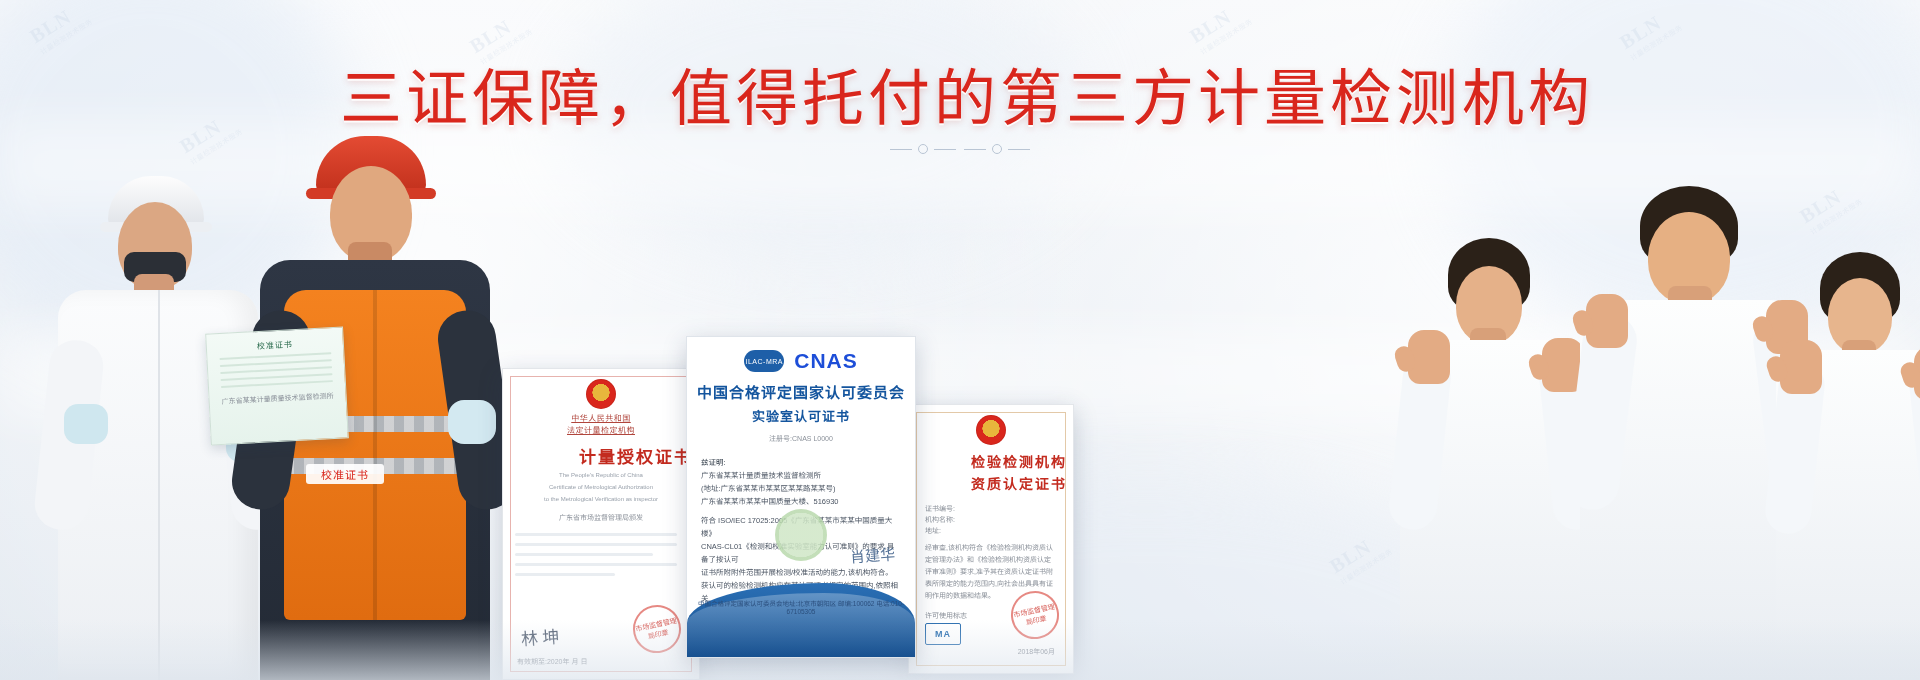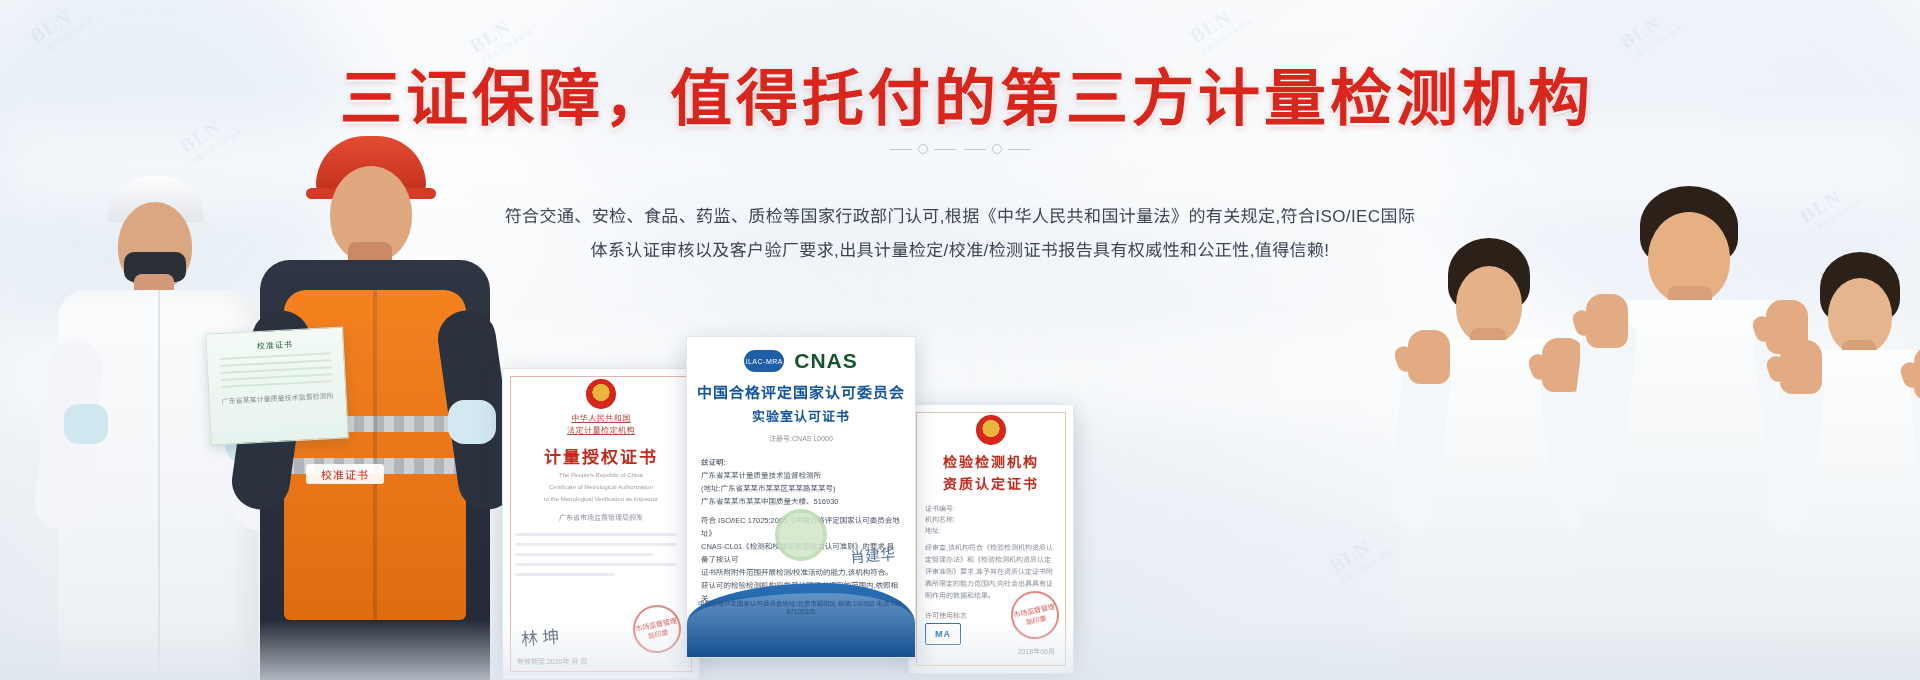--- a/index.html
+++ b/index.html
@@ -38,21 +38,21 @@
   .b3{right:-40px;top:-80px;width:520px;height:420px;background:#e6eef8;}
   .b4{left:40%;bottom:-120px;width:760px;height:320px;background:#e8eef6;}
   .bg-band{position:absolute;left:0;right:0;height:90px;background:rgba(255,255,255,.45);filter:blur(22px);}
   .band1{top:120px}
   .band2{top:330px}
 
   
   .headline{
     position:absolute;left:14px;right:0;top:48px;text-align:center;
     font-family:"Liberation Serif","DejaVu Serif",serif;
-    font-size:62px;font-weight:700;letter-spacing:4px;
+    font-size:62px;font-weight:400;letter-spacing:4px;
     color:#d9261c;
     text-shadow:0 2px 0 rgba(255,255,255,.9), 0 3px 7px rgba(180,40,30,.22);
   }
 
   
   .pills{
     position:absolute;top:144px;left:0;right:0;
     display:flex;justify-content:center;align-items:center;gap:0;
   }
   .pill{
@@ -91,21 +91,21 @@
   .cert-inner{position:absolute;inset:7px;border:1px solid #e7b3ae;}
   .cert-inner.plain{border-color:#e3c9a8;}
   .c-emblem{
     width:30px;height:30px;margin:10px auto 4px;border-radius:50%;
     background:radial-gradient(circle at 50% 45%, #e8b63c 0 38%, #d9261c 39% 100%);
     box-shadow:inset 0 0 0 1px rgba(0,0,0,.08);
   }
   .c-sm{font-size:8px;color:#b0453c;text-align:center;line-height:12px;letter-spacing:.5px;text-decoration:underline;}
   .c-sm2{font-size:7px;color:#8a9099;text-align:center;line-height:11px;}
   .c-title{
-    font-family:"Liberation Serif",serif;text-align:center;color:#c32b1f;
+    font-family:"Liberation Serif",serif;text-align:right;color:#c32b1f;
     font-size:17px;font-weight:700;letter-spacing:2px;margin:6px 6px 2px;
   }
   .c-title.sm{font-size:14px;}
   .c-en{font-size:6px;color:#9aa2ac;text-align:center;line-height:9px;margin-top:3px;}
   .c-lines{margin:10px 12px 0;}
   .c-lines i{display:block;height:3px;background:#e9edf1;margin-bottom:7px;border-radius:2px;}
   .c-lines i.s{width:58%}
   .c-lines i.m{width:80%}
   .c-lines i.l{width:94%}
   .c-seal{
@@ -117,21 +117,21 @@
   .c-sign{
     position:absolute;left:18px;bottom:30px;font-family:"Liberation Serif",serif;
     color:#2d3b52;font-size:17px;transform:rotate(-4deg);opacity:.8;
   }
   
   .cnas-top{display:flex;align-items:center;justify-content:center;gap:10px;margin-top:12px;}
   .cnas-badge{
     width:40px;height:22px;border-radius:11px;background:#1e5fa8;color:#fff;
     font-size:7px;display:flex;align-items:center;justify-content:center;letter-spacing:.5px;
   }
-  .cnas-logo{font-size:21px;font-weight:700;color:#14532d;letter-spacing:1px;font-family:"Liberation Sans",sans-serif;}
+  .cnas-logo{font-size:21px;font-weight:700;color:#1d4ed8;letter-spacing:1px;font-family:"Liberation Sans",sans-serif;}
   .cnas-title{text-align:center;color:#14559e;font-weight:700;font-size:15px;margin-top:8px;letter-spacing:1px;}
   .cnas-sub{text-align:center;color:#14559e;font-weight:700;font-size:13px;margin-top:4px;letter-spacing:1px;}
   .cnas-body{margin:12px 14px 0;font-size:7.5px;color:#4a5462;line-height:13px;}
   .cnas-body b{color:#2b3643;font-weight:400;}
   .cnas-stamp{
     position:absolute;left:50%;transform:translateX(-50%);bottom:96px;
     width:52px;height:52px;border-radius:50%;
     background:radial-gradient(circle,#cfe6c6 0 60%,#b9d9ad 61% 100%);
     opacity:.85;
   }
@@ -277,24 +277,20 @@
       <span class="dot"></span>
       <span class="line"></span>
     </div>
     <div class="pill-sep">
       <span class="line"></span>
       <span class="dot"></span>
       <span class="line"></span>
     </div>
   </div>
 
-  <div class="desc">
-    <span class="l">符合交通、安检、食品、药监、质检等国家行政部门认可,根据《中华人民共和国计量法》的有关规定,符合ISO/IEC国际</span>
-    <span class="l">体系认证审核以及客户验厂要求,出具计量检定/校准/检测证书报告具有权威性和公正性,值得信赖!</span>
-  </div>
 
   <div class="person w1">
     <div class="helmet"></div>
     <div class="p-head head"></div>
     <div class="mask"></div>
     <div class="neck"></div>
     <div class="coat"></div>
     <div class="arm-l"></div>
     <div class="arm-r"></div>
     <div class="glove-l"></div>
@@ -357,21 +353,21 @@
         <span class="cnas-logo">CNAS</span>
       </div>
       <div class="cnas-title">中国合格评定国家认可委员会</div>
       <div class="cnas-sub">实验室认可证书</div>
       <div class="c-sm2" style="margin-top:8px">注册号:CNAS L0000</div>
       <div class="cnas-body">
         <b>兹证明:</b>
         <div>广东省某某计量质量技术监督检测所</div>
         <div>(地址:广东省某某市某某区某某路某某号)</div>
         <div>广东省某某市某某中国质量大楼、516930</div>
-        <div style="margin-top:6px">符合 ISO/IEC 17025:2005《中国合格评定国家认可委员会地址》</div>
+        <div style="margin-top:6px">符合 ISO/IEC 17025:2005《广东省某某市某某中国质量大楼》</div>
         <div>CNAS-CL01《检测和校准实验室能力认可准则》的要求,具备了按认可</div>
         <div>证书所附附件范围开展检测/校准活动的能力,该机构符合。</div>
         <div>获认可的检验检测机构应在其认可证书规定的范围内,依照相关</div>
         <div>法律法规和技术规范开展检验检测活动。</div>
         <div style="margin-top:8px">有效日期:2016-07-13</div>
         <div>有效期至:2020-07-12</div>
       </div>
       <div class="cnas-stamp"></div>
       <div class="c-sign" style="left:auto;right:20px;bottom:92px;color:#2b4f7d;font-size:15px">肖建华</div>
       <div class="cnas-wave"></div>

